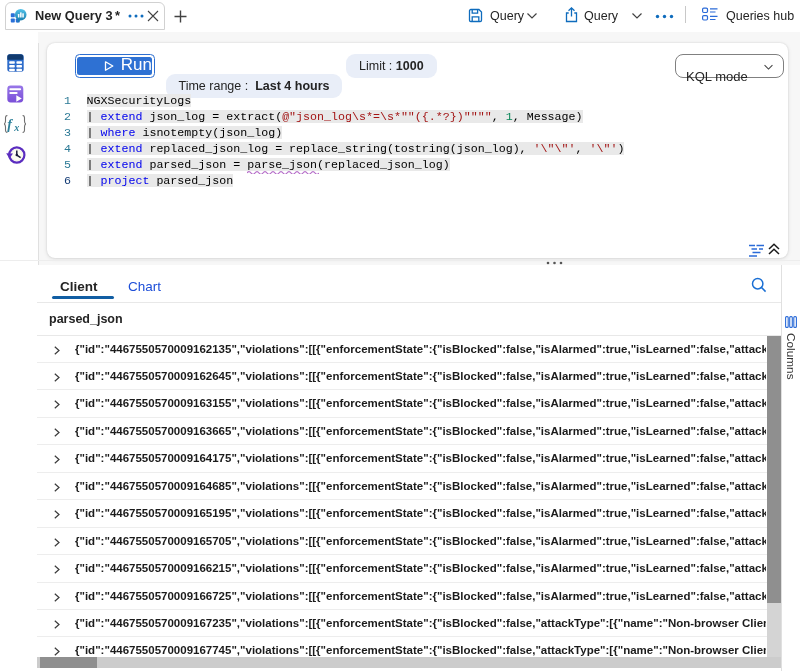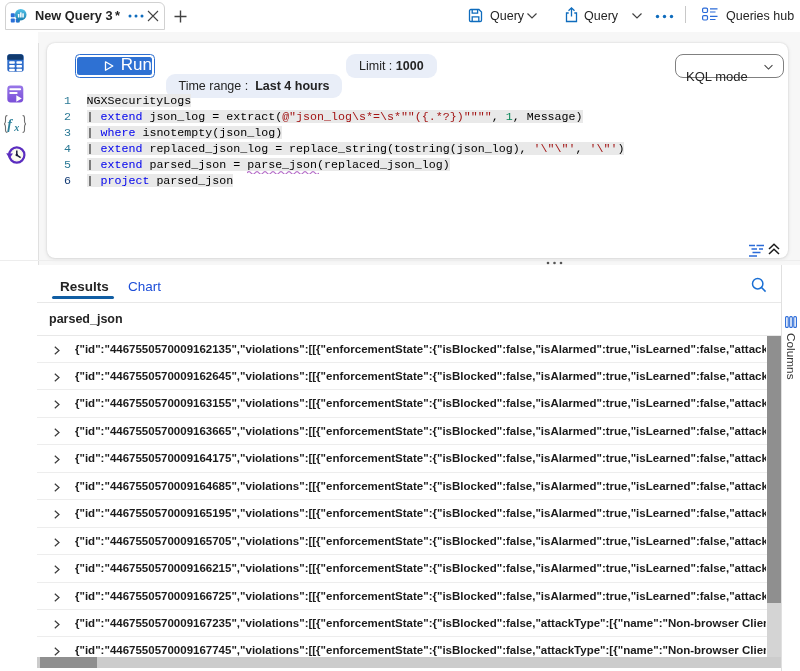--- a/index.html
+++ b/index.html
@@ -169,21 +169,21 @@
   </svg>
 
   <div class="abs" style="left:0;top:265px;width:800px;height:406px;background:#fff;"></div>
   <div class="abs" style="left:0;top:259.5px;width:800px;height:1px;background:#ededed;"></div>
   <svg class="abs" style="left:546px;top:261px" width="17" height="4" viewBox="0 0 17 4">
       <circle cx="2" cy="2" r="1.3" fill="#555"></circle>
       <circle cx="8.5" cy="2" r="1.3" fill="#555"></circle>
       <circle cx="15" cy="2" r="1.3" fill="#555"></circle>
     </svg>
 
-  <div class="abs" style="left:60px;top:279px;font-size:13.5px;font-weight:700;color:#242424;">Results</div>
+  <div class="abs" style="left:60px;top:279px;font-size:13.5px;font-weight:700;color:#242424;">Client</div>
   <div class="abs" style="left:52px;top:296px;width:62px;height:2.5px;background:#115ea3;border-radius:2px;"></div>
   <div class="abs" style="left:128px;top:279px;font-size:13.5px;color:#1d4ed8;">Chart</div>
   <svg class="abs" style="left:751px;top:277px" width="16" height="16" viewBox="0 0 16 16">
     <circle cx="6.7" cy="6.7" r="5.2" fill="none" stroke="#1a6fd4" stroke-width="1.5"></circle>
     <path d="M10.6 10.6 L14.6 14.6" stroke="#1a6fd4" stroke-width="1.5"></path>
   </svg>
   <div class="abs" style="left:37px;top:302px;width:744px;height:1px;background:#e8e8e8;"></div>
 
   <div class="abs" style="left:49px;top:312px;font-size:12.5px;font-weight:700;color:#242424;">parsed_json</div>
   <div class="abs" style="left:37px;top:334.5px;width:744px;height:1px;background:#e8e8e8;"></div>

